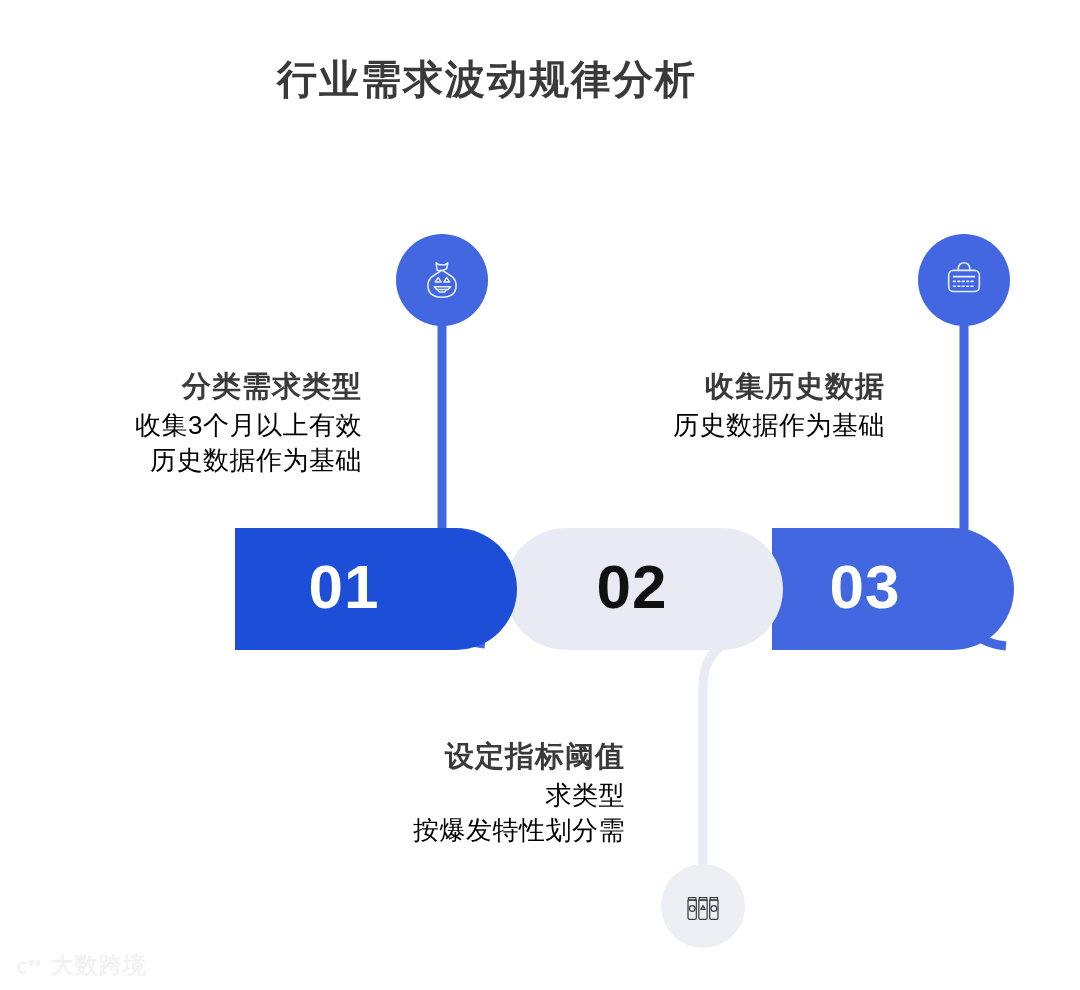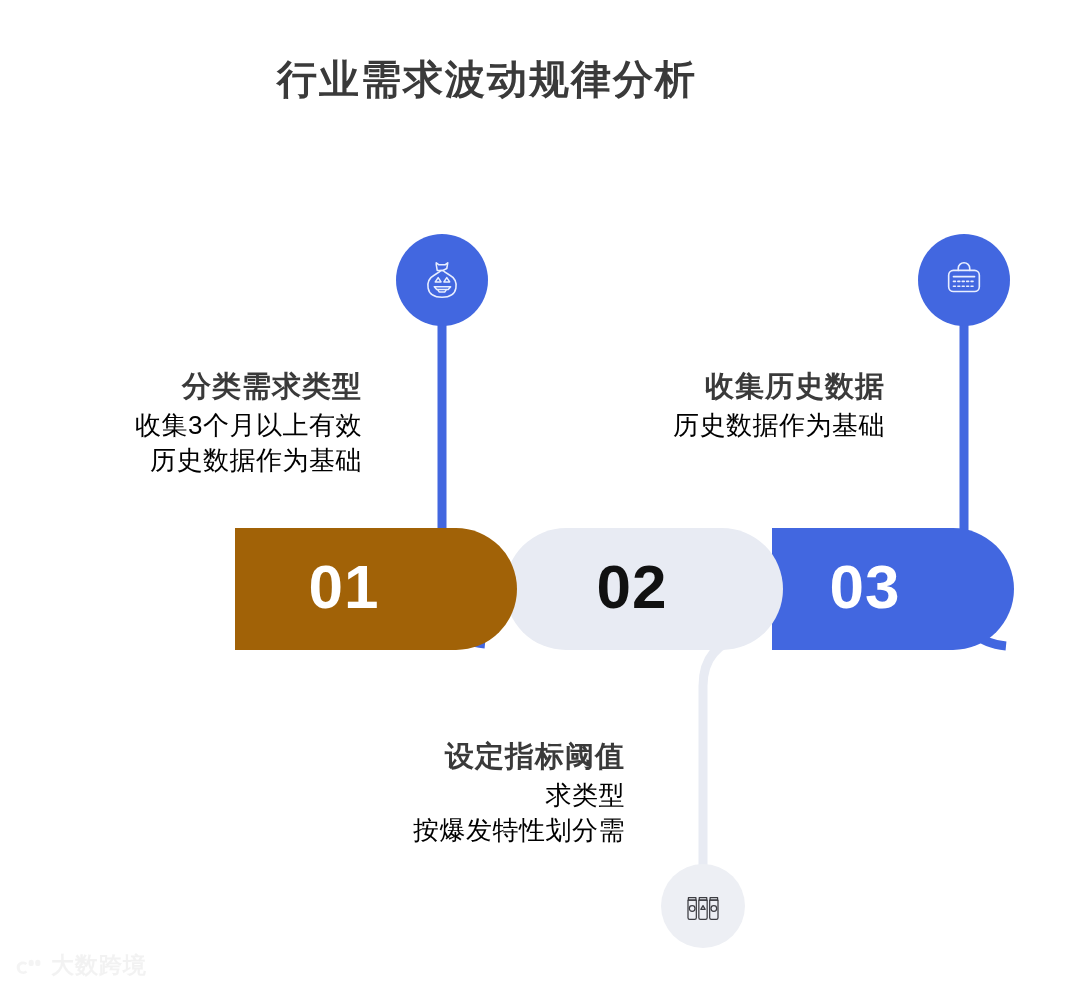--- a/index.html
+++ b/index.html
@@ -61,21 +61,21 @@
     font-size: 62px;
     font-weight: bold;
     letter-spacing: 1px;
     line-height: 1;
     position: relative;
     top: -2px;
   }
   .seg-01 {
     left: 235px;
     width: 282px;
-    background: #a16207;
+    background: #1d4ed8;
     border-radius: 0 70px 70px 0;
     z-index: 3;
   }
   .seg-01 .seg-num { color: #ffffff; margin-right: 64px; }
 
   .seg-02 {
     left: 505px;
     width: 278px;
     background: #E8EBF3;
     border-radius: 70px 70px 70px 70px;

